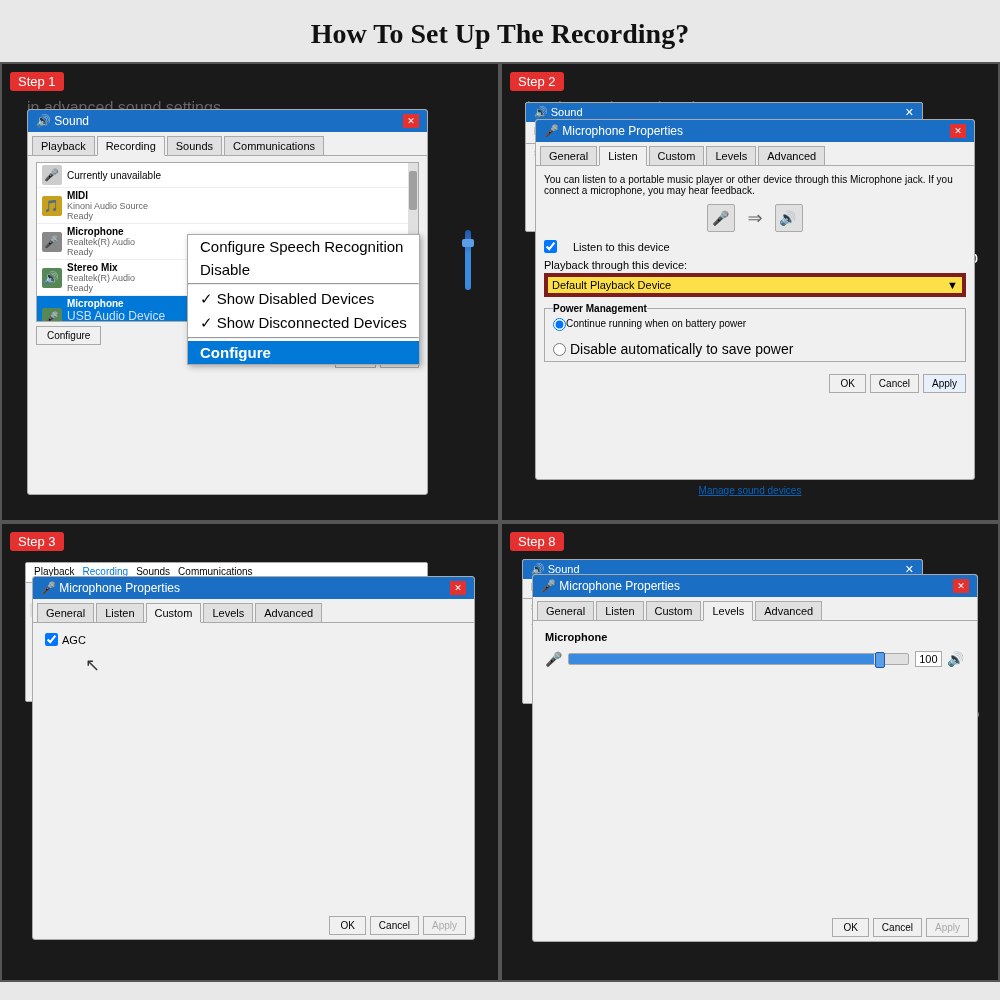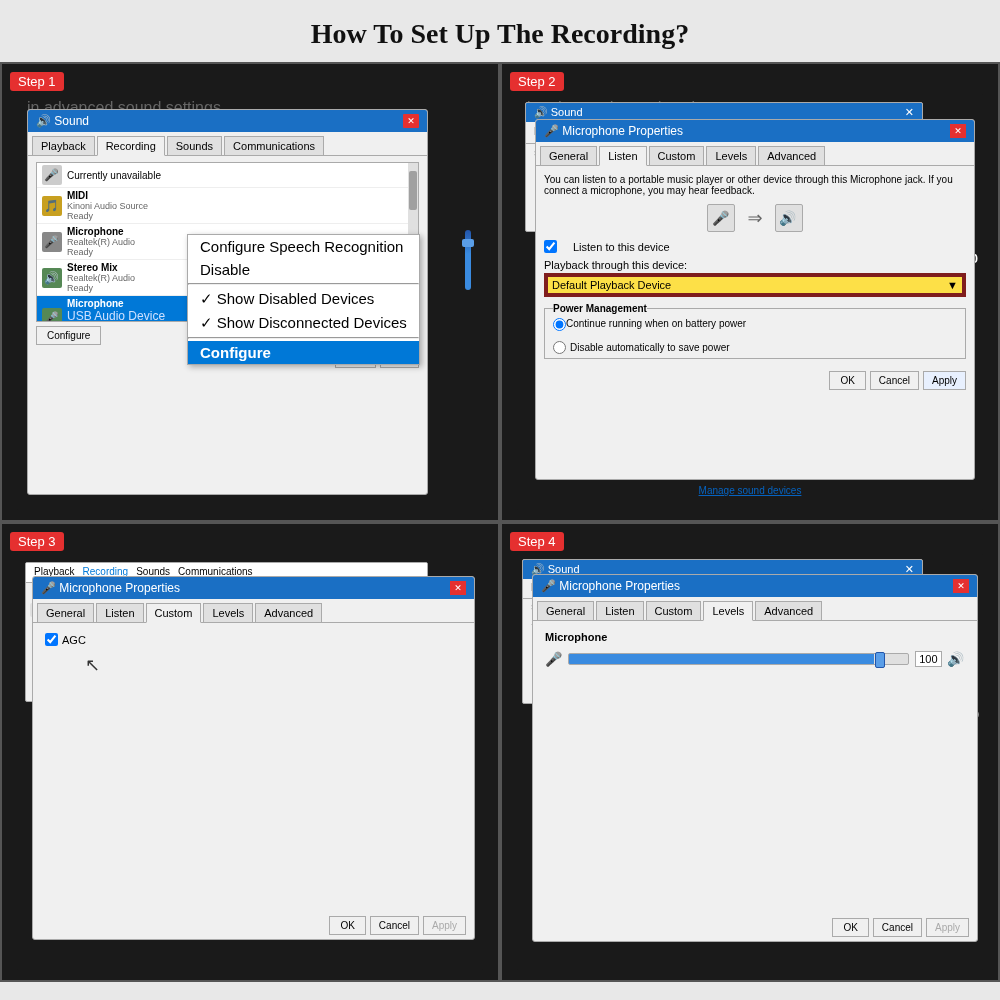--- a/index.html
+++ b/index.html
@@ -217,21 +217,21 @@
             <span>▼</span>
           </div>
           <fieldset style="border:1px solid #aaa;padding:4px 8px;margin-top:4px;">
             <legend style="font-size:10px;font-weight:bold;">Power Management</legend>
             <div style="display:flex;align-items:flex-start;margin-bottom:10px;">
               <input type="radio" name="power2" checked="" style="cursor: pointer;">
               <label style="font-size:10px;">Continue running when on battery power</label>
             </div>
             <div style="display:flex;align-items:center;gap:4px;">
               <input type="radio" name="power2" style="cursor: pointer;">
-              <label style="font-size:10px;text-align:center;">Disable automatically to save power</label>
+              <label style="font-size:14px;text-align:center;">Disable automatically to save power</label>
             </div>
           </fieldset>
         </div>
         <div style="display:flex;justify-content:flex-end;gap:4px;padding:4px 8px;">
           <button style="background:#f0f0f0;border:1px solid #aaa;padding:3px 10px;font-size:10px;cursor:pointer;">OK</button>
           <button style="background:#f0f0f0;border:1px solid #aaa;padding:3px 8px;font-size:10px;cursor:pointer;">Cancel</button>
           <button style="background:#e8f0fe;border:1px solid #aaa;padding:3px 8px;font-size:10px;cursor:pointer;">Apply</button>
         </div>
       </div>
 
@@ -295,21 +295,21 @@
         <div style="width:6px;height:60px;background:linear-gradient(to top,#3a8be0 60%,#2255aa 100%);border-radius:3px;position:relative;">
           <div style="position:absolute;top:15%;left:-3px;width:12px;height:8px;background:#5a9ee8;border-radius:2px;"></div>
         </div>
       </div>
 
       <div style="position:absolute;bottom:40px;right:10px;font-size:9px;color:#888;">an customize...</div>
     </div>
   </div>
 
   <div class="step-cell">
-    <div class="step-label">Step 4</div>
+    <div class="step-label">Step 8</div>
     <div class="step-screenshot-wrapper">
 
       <div style="position:absolute;top:5px;left:5px;right:60px;height:145px;background:#f0f0f0;border:1px solid #aaa;border-radius:2px;font-size:10px;overflow:hidden;">
         <div style="background:#1a6fc4;color:white;padding:3px 8px;font-size:11px;display:flex;justify-content:space-between;">
           <span>🔊 Sound</span>
           <span>✕</span>
         </div>
         <div style="display:flex;gap:8px;padding:3px 8px;border-bottom:1px solid #aaa;font-size:10px;">
           <span>Playback</span>
           <span style="border-bottom:2px solid #0078d7;">Recording</span>

